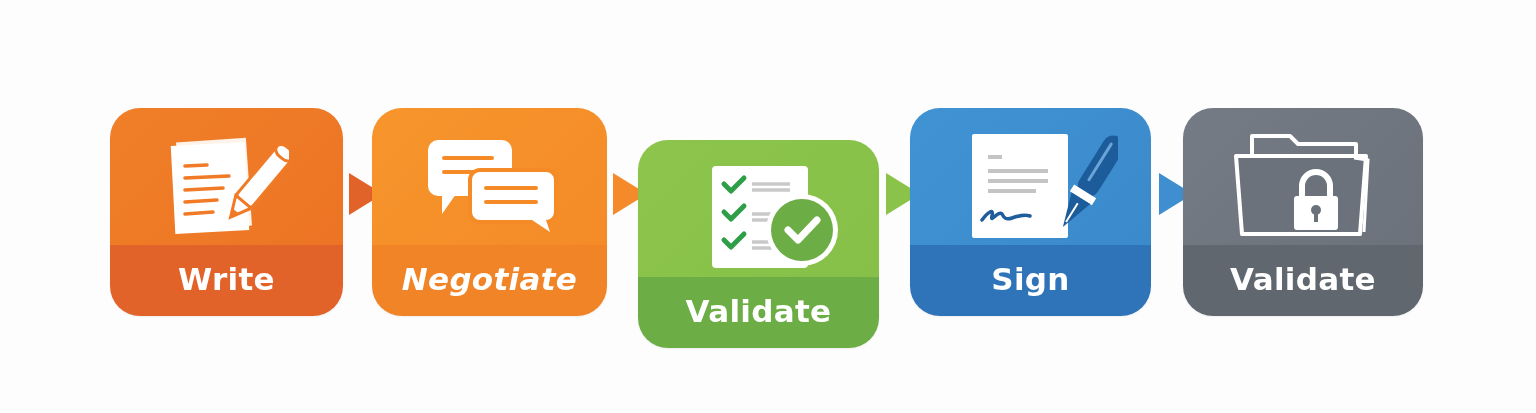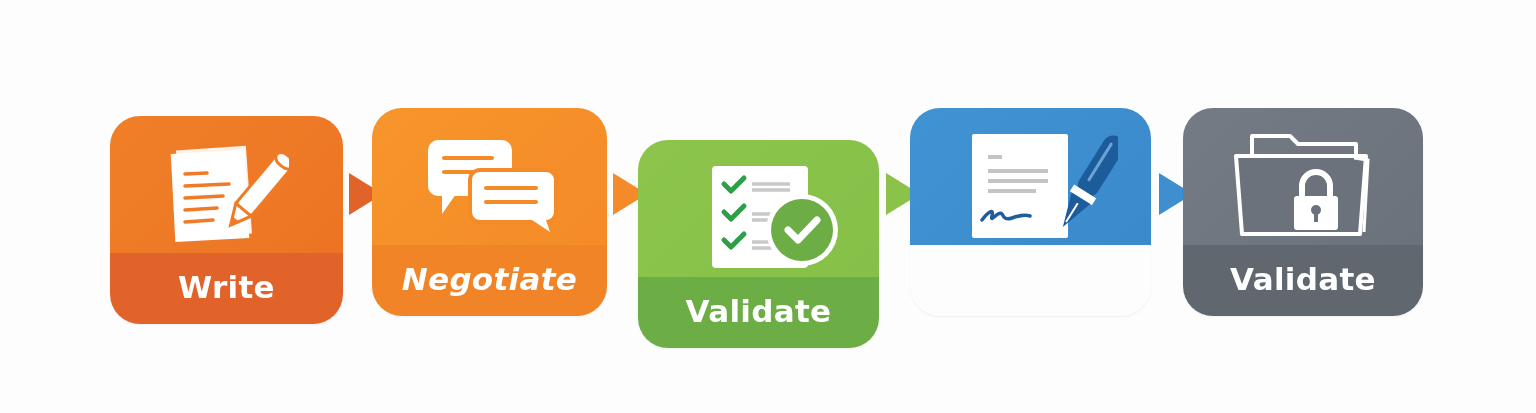--- a/index.html
+++ b/index.html
@@ -29,21 +29,21 @@
     border-left: 26px solid #fdfdfd;
   }
   .arrow {
     position: absolute; top: 173px; width: 0; height: 0;
     border-top: 21px solid transparent; border-bottom: 21px solid transparent;
   }
 </style>
 </head>
 <body>
 
-<div class="card" style="left:110px;width:233px;margin-top:8px;">
+<div class="card" style="left:110px;width:233px;">
   <div class="top" style="background:linear-gradient(135deg,#f07f28,#ec7424);"></div>
   <div class="band" style="background:#e2632a;">
     <span class="label">Write</span>
   </div>
   <div class="icon" style="top:20px;">
     <svg width="124" height="110" viewBox="0 0 124 110">
       <rect x="14" y="12" width="70" height="88" fill="#ffffff" transform="rotate(-4 49 56)" opacity="0.9"></rect>
       <rect x="8" y="16" width="74" height="88" fill="#ffffff" transform="rotate(-3 45 60)"></rect>
       <g stroke="#f07a26" stroke-width="3.5" stroke-linecap="round">
         <line x1="20" y1="38" x2="42" y2="37"></line>
@@ -116,20 +116,23 @@
       <polyline points="90,68 100,78 119,58" stroke="#ffffff" stroke-width="7" fill="none" stroke-linecap="round" stroke-linejoin="round"></polyline>
     </svg>
   </div>
 </div>
 
 <div class="notch" style="left:910px;"></div>
 <div class="arrow" style="left:886px;border-left:34px solid #8bc34a;"></div>
 
 <div class="card" style="left:910px;width:241px;">
   <div class="top" style="background:linear-gradient(135deg,#4093d3,#3b8acb);"></div>
+  <div class="band" style="background:#2f74b8;">
+    <span class="label">Sign</span>
+  </div>
   <div class="icon" style="top:22px;left:55%;">
     <svg width="150" height="110" viewBox="0 0 150 110">
       <rect x="4" y="4" width="96" height="104" rx="2" fill="#ffffff"></rect>
       <g stroke="#c4c4c4" stroke-width="4">
         <line x1="20" y1="27" x2="34" y2="27"></line>
         <line x1="20" y1="41" x2="80" y2="41"></line>
         <line x1="20" y1="51" x2="80" y2="51"></line>
         <line x1="20" y1="61" x2="68" y2="61"></line>
       </g>
       <path d="M14 90 C20 82,26 78,24 86 C22 94,30 80,34 84 C36 88,38 90,44 88 C50 86,56 84,62 86" stroke="#1f5d9c" stroke-width="3.5" fill="none" stroke-linecap="round"></path>

